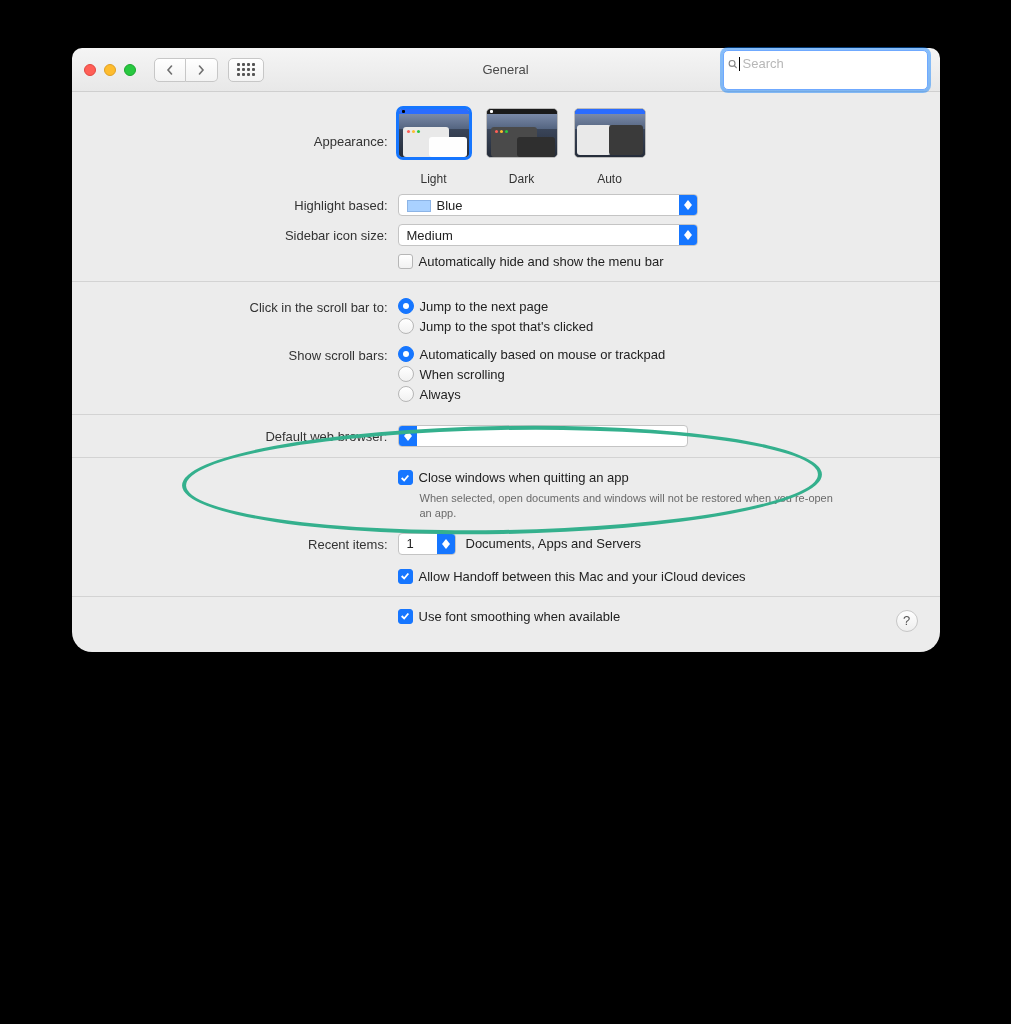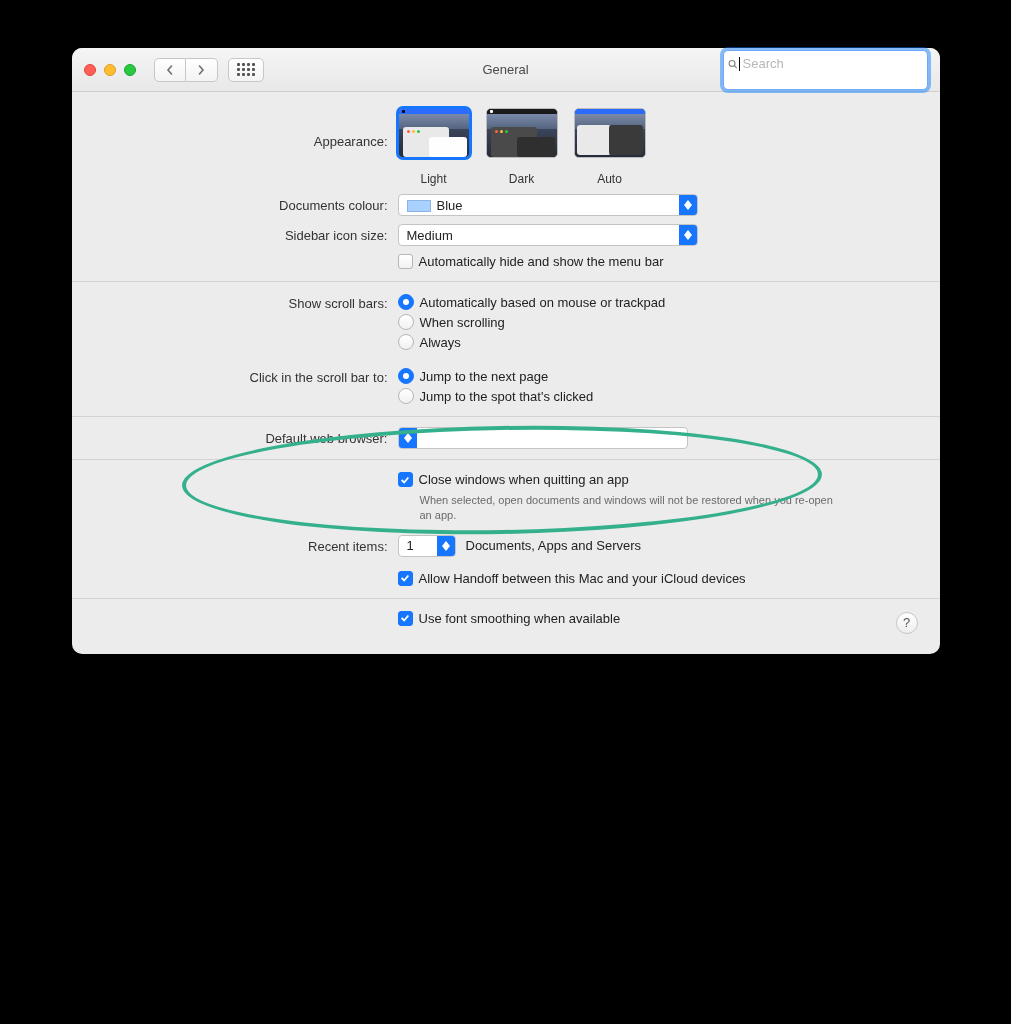--- a/index.html
+++ b/index.html
@@ -12,21 +12,21 @@
     width: 1011px;
     height: 1024px;
     display: flex;
     align-items: flex-start;
     justify-content: center;
     padding-top: 48px;
   }
   .window {
     width: 868px;
     background: #ececec;
-    border-radius: 10px;
+    border-radius: 20px;
     box-shadow: 0 30px 60px rgba(0,0,0,.5), 0 0 0 1px rgba(0,0,0,.15);
     overflow: visible;
     position: relative;
   }
   
   .titlebar {
     height: 44px;
     background: linear-gradient(#f5f5f5,#e8e8e8);
     border-bottom: 1px solid #cfcfcf;
     display: flex;
@@ -289,21 +289,21 @@
                 <div class="win win2"></div>
             </div>
             <div class="thumb-cap">Auto</div>
           </div>
         </div>
       </div>
     </div>
 
 
     <div class="row">
-      <div class="label-col">Documents colour:</div>
+      <div class="label-col">Highlight based:</div>
       <div class="value-col">
         <div class="select" style="width:300px">
           <span class="sel-text"><span class="swatch"></span><span>Blue</span></span>
           <span class="stepper">
             <svg viewBox="0 0 8 5">
                 <path d="M0 5 L4 0 L8 5 Z"></path>
               </svg>
             <svg viewBox="0 0 8 5">
                 <path d="M0 0 L4 5 L8 0 Z"></path>
               </svg>
@@ -327,53 +327,53 @@
           </span>
         </div>
         <div class="check" style="margin-top:6px">
           <span class="box"></span>
           <span class="cap">Automatically hide and show the menu bar</span>
         </div>
       </div>
     </div>
 
     <hr class="sep">
+
+    <div class="row" style="margin-top:14px">
+      <div class="label-col">Click in the scroll bar to:</div>
+      <div class="value-col" id="clickscroll-radios">
+          <div class="radio on">
+            <span class="rdot"></span>
+            <span class="cap">Jump to the next page</span>
+          </div>
+          <div class="radio">
+            <span class="rdot"></span>
+            <span class="cap">Jump to the spot that's clicked</span>
+          </div>
+        </div>
+    </div>
 
     <div class="row" style="position:relative">
       <div class="label-col">Show scroll bars:</div>
       <div class="value-col" id="scrollbars-radios">
           <div class="radio on">
             <span class="rdot"></span>
             <span class="cap">Automatically based on mouse or trackpad</span>
           </div>
           <div class="radio">
             <span class="rdot"></span>
             <span class="cap">When scrolling</span>
           </div>
           <div class="radio">
             <span class="rdot"></span>
             <span class="cap">Always</span>
           </div>
         </div>
     </div>
 
-    <div class="row" style="margin-top:14px">
-      <div class="label-col">Click in the scroll bar to:</div>
-      <div class="value-col" id="clickscroll-radios">
-          <div class="radio on">
-            <span class="rdot"></span>
-            <span class="cap">Jump to the next page</span>
-          </div>
-          <div class="radio">
-            <span class="rdot"></span>
-            <span class="cap">Jump to the spot that's clicked</span>
-          </div>
-        </div>
-    </div>
-
     <hr class="sep">
 
     <div class="row">
       <div class="label-col">Default web browser:</div>
       <div class="value-col">
         <div class="select" style="width:290px">
           <span class="stepper">
             <svg viewBox="0 0 8 5">
                 <path d="M0 5 L4 0 L8 5 Z"></path>
               </svg>

